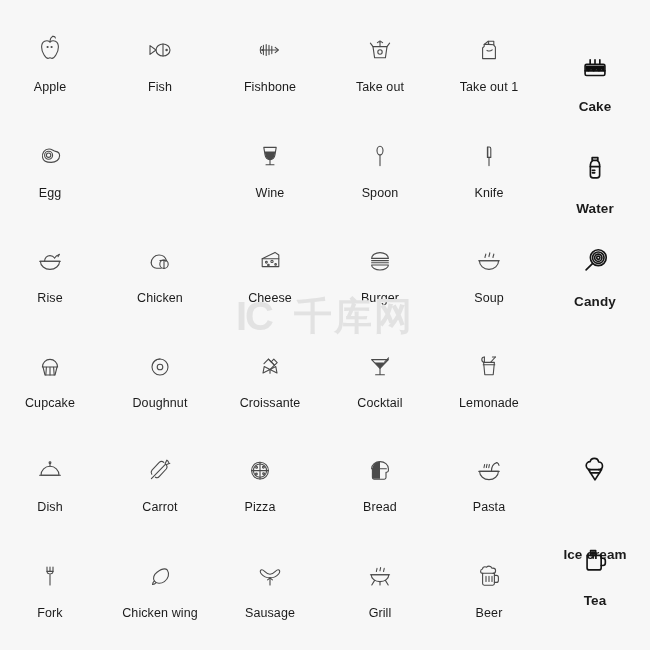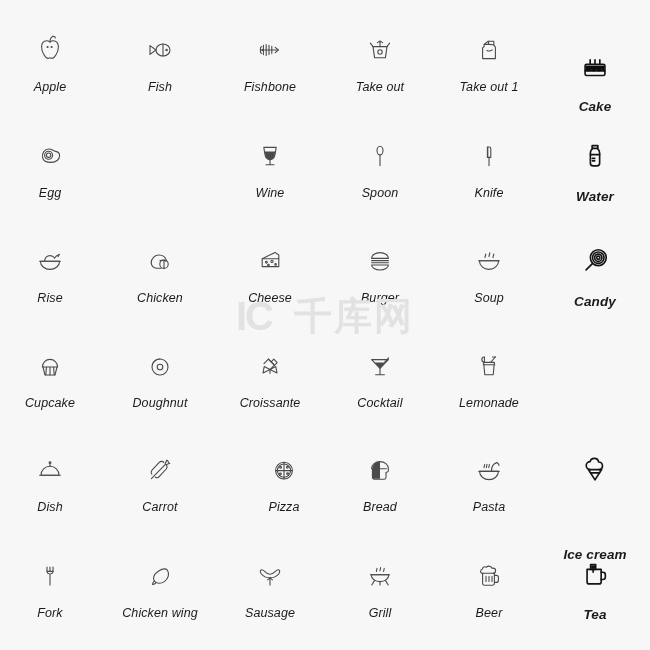--- a/index.html
+++ b/index.html
@@ -13,21 +13,20 @@
     height: 650px;
     font-family: "Liberation Sans", sans-serif;
     position: relative;
     overflow: hidden;
   }
   #icon-sheet {
     position: absolute;
     inset: 0;
     width: 650px;
     height: 650px;
-    font-style: italic;
   }
   .icon-cell {
     position: absolute;
     width: 104px;
     margin-left: -52px;
     text-align: center;
     display: flex;
     flex-direction: column;
     align-items: center;
   }
@@ -227,21 +226,21 @@
         <svg viewBox="0 0 40 40">
           <g class="stroke">
             <path d="M18.4 11h1.8c.9 0 1.6.8 1.6 1.8v8.6h-3.4V11z"></path>
             <path d="M20 21.4v8.2"></path>
             <path d="M18.8 11.4v9.6"></path>
           </g>
         </svg>
       </span>
       <span class="icon-label">Knife</span>
     </div>
-    <div class="icon-cell col-6" style="left: 595px; top: 134px; justify-content: flex-end;">
+    <div class="icon-cell col-6" style="left: 595px; top: 146px; justify-content: flex-end;">
       <span class="icon-glyph">
         <svg viewBox="0 0 40 40">
           <g class="stroke">
             <path d="M17.4 10.6h5.2v2.4h-5.2z"></path>
             <path d="M18 13c-1.4 1-2.2 2.4-2.2 4v9.6c0 1.4 1 2.4 2.4 2.4h3.6c1.4 0 2.4-1 2.4-2.4V17c0-1.6-.8-3-2.2-4"></path>
             <path d="M15.8 18.8h8.4"></path>
             <path d="M17.6 22.2h2.2M17.6 24.4h2.2"></path>
           </g>
         </svg>
       </span>
@@ -416,21 +415,21 @@
             <path d="M25.6 14.2L13.4 26.6 11.4 28.6l2-2 12.2-12.4"></path>
             <path d="M25.6 14.2c1.6 1.6 1.8 3.4.6 4.8l-6.8 7.4c-1 1.2-2.6 1.6-4 .8"></path>
             <path d="M23.8 12.4c-1.4-1.4-3.4-1.2-4.8.2l-7 7.6c-1 1.2-1 2.8-.2 4"></path>
             <path d="M25.2 13.6l1.6-3.4M26.6 14.6l3.2-1.4"></path>
             <path d="M26.8 10.2c1 .4 1.6 1.2 1.8 2.2"></path>
           </g>
         </svg>
       </span>
       <span class="icon-label">Carrot</span>
     </div>
-    <div class="icon-cell col-3" style="left: 284px; top: 450px;">
+    <div class="icon-cell col-3" style="left: 260px; top: 450px;">
       <span class="icon-glyph">
         <svg viewBox="0 0 40 40">
           <g class="stroke">
             <circle cx="20" cy="20.6" r="8.4"></circle>
             <circle cx="20" cy="20.6" r="6.6"></circle>
             <path d="M20 12.2v16.8M11.6 20.6h16.8"></path>
             <circle cx="16.6" cy="17.4" r=".9"></circle>
             <circle cx="23.4" cy="17.2" r=".9"></circle>
             <circle cx="16.4" cy="24" r=".9"></circle>
             <circle cx="23.6" cy="23.8" r=".9"></circle>
@@ -533,21 +532,21 @@
           <g class="stroke">
             <path d="M13.6 17.2h11.8v10.4c0 .9-.7 1.6-1.6 1.6h-8.6c-.9 0-1.6-.7-1.6-1.6V17.2z"></path>
             <path d="M25.4 19.4h2c1.1 0 2 .9 2 2v3c0 1.1-.9 2-2 2h-2"></path>
             <path d="M13.8 17.4c-1.3 0-2.2-1-2.2-2.2 0-1.1.8-2 1.9-2.2.1-1.3 1.2-2.3 2.5-2.3.6 0 1.1.2 1.6.5.6-.7 1.4-1.1 2.4-1.1 1.4 0 2.6.9 3 2.2.3-.1.6-.2 1-.2 1.4 0 2.6 1.1 2.6 2.6s-1.1 2.7-2.6 2.7"></path>
             <path d="M17 20.4v5M20 20.4v5M23 20.4v5"></path>
           </g>
         </svg>
       </span>
       <span class="icon-label">Beer</span>
     </div>
-    <div class="icon-cell col-6" style="left: 595px; top: 552px;">
+    <div class="icon-cell col-6" style="left: 595px; top: 538px;">
       <span class="icon-glyph">
         <svg viewBox="0 0 40 40">
           <g class="stroke">
             <path d="M12.8 15.8h12.8v11.4c0 1-.8 1.8-1.8 1.8h-9.2c-1 0-1.8-.8-1.8-1.8V15.8z"></path>
             <path d="M25.6 18.4h1.6c1.2 0 2.2 1 2.2 2.2v2.2c0 1.2-1 2.2-2.2 2.2h-1.6"></path>
             <rect x="16" y="11.4" width="4.6" height="4.4"></rect>
             <path d="M18.3 15.8v2.6"></path>
             <path d="M17.2 12.8h2.2v1.6h-2.2z"></path>
           </g>
         </svg>

